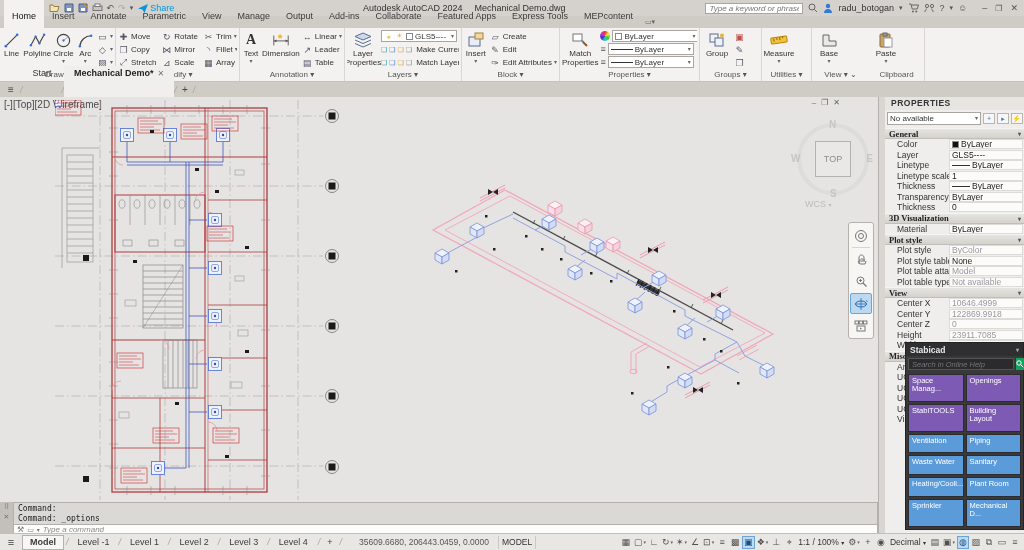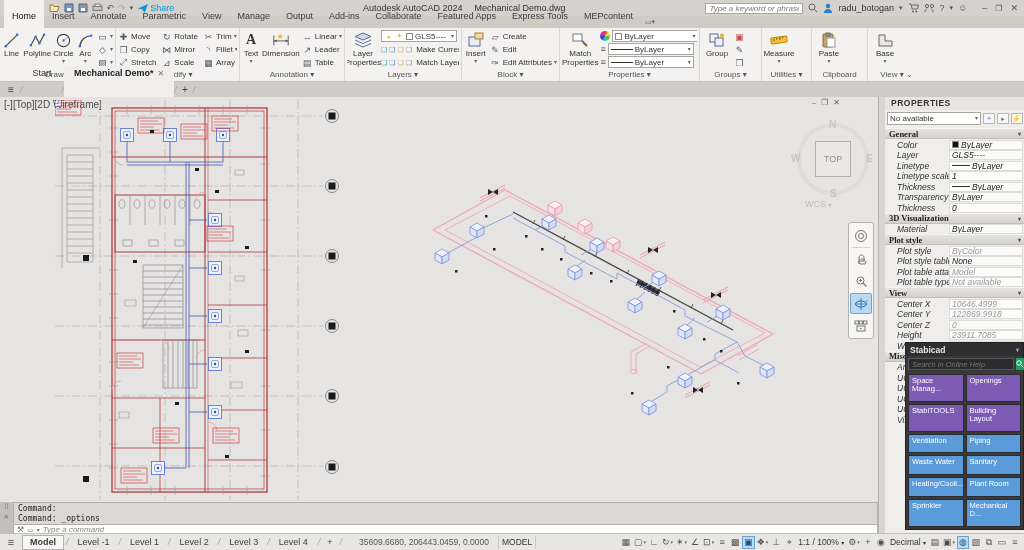--- a/index.html
+++ b/index.html
@@ -91,21 +91,21 @@
          font-weight:bold;color:#333;letter-spacing:.5px;padding-left:6px;font-size:8.5px;background:#e7e5e2;}
   .psel{position:absolute;left:8px;top:15px;width:136px;height:13px;display:flex;gap:2px;align-items:center;}
   .psel .combo{flex:1;height:13px;}
   .pselico{width:12px;height:11px;border:1px solid #b9b6b2;background:#f8f7f6;font-size:7px;
            color:#3a7fc2;text-align:center;line-height:10px;}
   .psections{position:absolute;left:6px;top:31px;width:140px;}
   .psec-h{height:11px;background:linear-gradient(#e6e4e1,#d5d2cd);border-top:1px solid #f5f4f2;
           border-bottom:1px solid #c2beb8;font-weight:bold;color:#222;padding:0 4px;display:flex;
           align-items:center;font-size:8.5px;font-family:Liberation Serif, serif;}
   .psec-h .arr{margin-left:auto;font-size:6px;color:#555;}
-  .prow{height:10.5px;display:flex;align-items:flex-end;padding-left:12px;font-style:italic;}
+  .prow{height:10.5px;display:flex;align-items:flex-start;padding-left:12px;}
   .prow .lbl{width:52px;color:#333;overflow:hidden;white-space:nowrap;flex:none;}
   .prow .val{flex:1;height:10px;background:#fbfbfa;border:1px solid #dedbd6;display:flex;
              align-items:center;gap:2px;padding:0 2px;margin-right:2px;overflow:hidden;white-space:nowrap;color:#222;}
   .prow .val.dim{color:#9a98a0;}
   .vline{width:18px;border-top:1px solid #333;flex:none;}
 
   
   .stab{position:absolute;left:905px;top:342px;width:119px;height:188px;background:#39393b;
         border:1px solid #232325;z-index:5;display:flex;flex-direction:column;}
   .stab-h{height:13px;background:#2f2f31;color:#e8e8e8;font-size:8.5px;display:flex;align-items:center;
@@ -546,50 +546,50 @@
                 <path d="M4 5v3M7 4.6v2M10 4.2v3M13 3.8v2" stroke="#8a6508" transform="rotate(-8 9 7)"></path>
               </svg>
             </span>
           <span>Measure</span>
           <span class="cd">▾</span>
         </div>
       </div>
       <div class="pfoot"><span>Utilities</span> ▾</div>
     </div>
 
+    <div class="panel" style="width:57px;border-right:none">
+      <div class="pbody">
+        <div class="bigbtn">
+          <span class="bic">
+              <svg width="17" height="15" viewBox="0 0 17 15">
+                <path d="M2 2h6v6h7v5H2z" fill="#e9e8e6" stroke="#666"></path>
+              </svg>
+            </span>
+          <span>Base</span>
+          <span class="cd">▾</span>
+        </div>
+      </div>
+      <div class="pfoot"><span>View</span> ▾ ⌄</div>
+    </div>
+
     <div class="panel" style="width:56px">
       <div class="pbody">
         <div class="bigbtn">
           <span class="bic">
               <svg width="16" height="17" viewBox="0 0 16 17">
                 <rect x="2" y="2" width="10" height="13" rx="1" fill="#caa26a" stroke="#8a6a38"></rect>
                 <rect x="5" y="1" width="4" height="3" fill="#9a9a9a" stroke="#666"></rect>
                 <rect x="6" y="6" width="8" height="9" fill="#fff" stroke="#999"></rect>
               </svg>
             </span>
           <span>Paste</span>
           <span class="cd">▾</span>
         </div>
       </div>
       <div class="pfoot"><span>Clipboard</span></div>
-    </div>
-
-    <div class="panel" style="width:57px;border-right:none">
-      <div class="pbody">
-        <div class="bigbtn">
-          <span class="bic">
-              <svg width="17" height="15" viewBox="0 0 17 15">
-                <path d="M2 2h6v6h7v5H2z" fill="#e9e8e6" stroke="#666"></path>
-              </svg>
-            </span>
-          <span>Base</span>
-          <span class="cd">▾</span>
-        </div>
-      </div>
-      <div class="pfoot"><span>View</span> ▾ ⌄</div>
     </div>
   </div>
 
   <div class="docbar">
     <span class="dmenu">≡</span>
     <span class="dslash">/</span>
     <span class="dtab"><span>Start</span></span>
     <span class="dslash">/</span>
     <span class="dtab active">
       <span>Mechanical Demo*</span><span class="x">✕</span>

